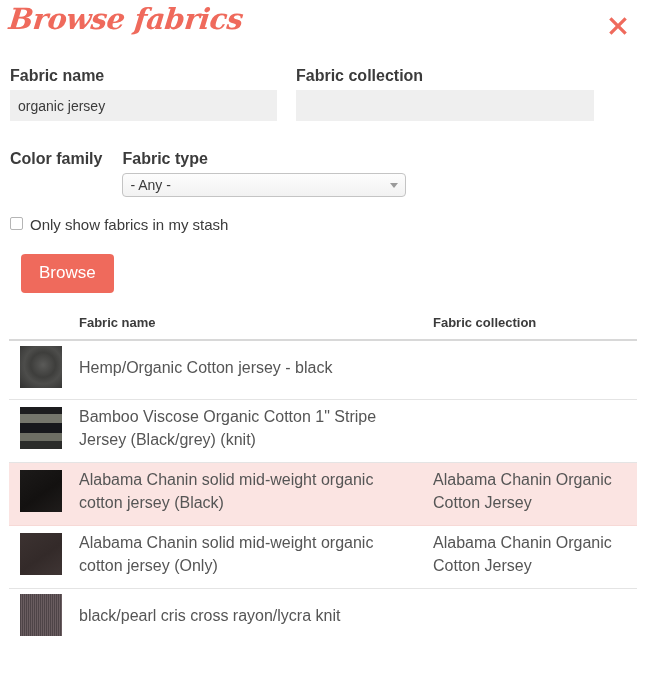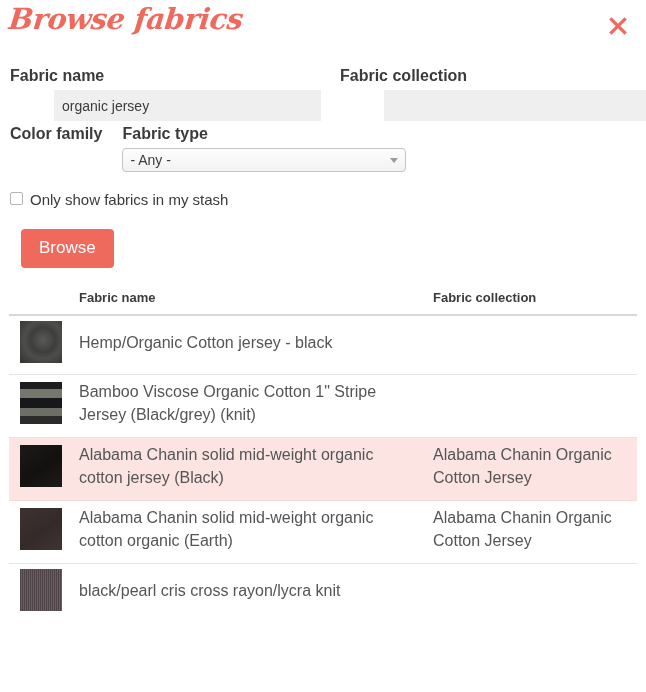--- a/index.html
+++ b/index.html
@@ -77,29 +77,28 @@
     box-sizing: border-box;
     height: 31px;
     background: #efefef;
     border: none;
     outline: none;
     font-family: "Liberation Sans", sans-serif;
     font-size: 14px;
     color: #3b3b3b;
     padding: 0 8px;
     border-radius: 0;
-    margin-left: 44px;
   }
   #fabric-name-field { width: 267px; }
   #fabric-collection-field { width: 298px; }
 
   .field-name { margin-right: 19px; }
 
   .row-names { margin-top: 14px; }
-  .row-selects { margin-top: 3px; }
+  .row-selects { margin-top: 28px; }
 
   .select-wrap {
     position: relative;
     display: inline-block;
   }
   .select-box {
     box-sizing: border-box;
     height: 24px;
     line-height: 22px;
     border: 1px solid #c4c4c4;
@@ -291,21 +290,21 @@
             <td>
               <span class="thumb" style="background: linear-gradient(145deg, rgb(28, 26, 25) 0%, rgb(19, 17, 16) 55%, rgb(31, 28, 27) 100%) 0% 0% / cover;"></span>
             </td>
             <td class="cell-name">Alabama Chanin solid mid-weight organic cotton jersey (Black)</td>
             <td>Alabama Chanin Organic Cotton Jersey</td>
           </tr>
           <tr>
             <td>
               <span class="thumb" style="background: linear-gradient(145deg, rgb(60, 50, 49) 0%, rgb(51, 42, 41) 55%, rgb(63, 53, 52) 100%) 0% 0% / cover;"></span>
             </td>
-            <td class="cell-name">Alabama Chanin solid mid-weight organic cotton organic (Earth)</td>
+            <td class="cell-name">Alabama Chanin solid mid-weight organic cotton jersey (Only)</td>
             <td>Alabama Chanin Organic Cotton Jersey</td>
           </tr>
           <tr>
             <td>
               <span class="thumb" style="background: repeating-linear-gradient(90deg, rgb(78, 68, 71) 0px, rgb(78, 68, 71) 1px, rgb(106, 93, 96) 1px, rgb(106, 93, 96) 2px) 0% 0% / cover, repeating-linear-gradient(0deg, rgb(70, 61, 64) 0px, rgb(70, 61, 64) 1px, rgb(93, 82, 85) 1px, rgb(93, 82, 85) 3px), linear-gradient(145deg, rgb(91, 80, 83) 0%, rgb(74, 64, 67) 100%);"></span>
             </td>
             <td class="cell-name">black/pearl cris cross rayon/lycra knit</td>
             <td></td>
           </tr>
         </tbody>

